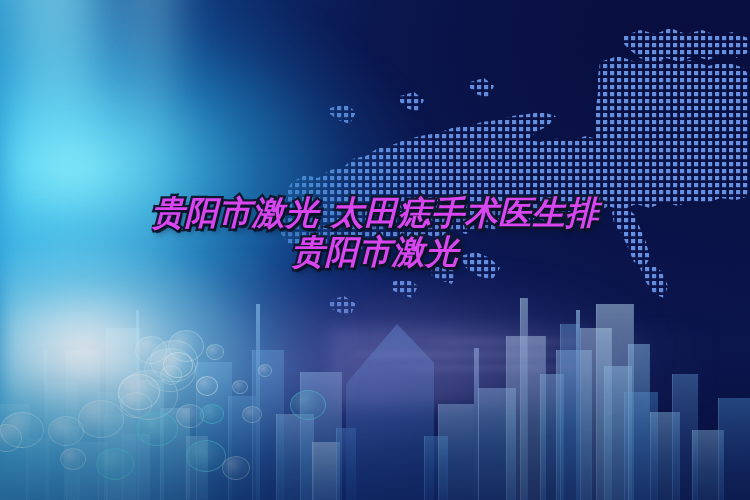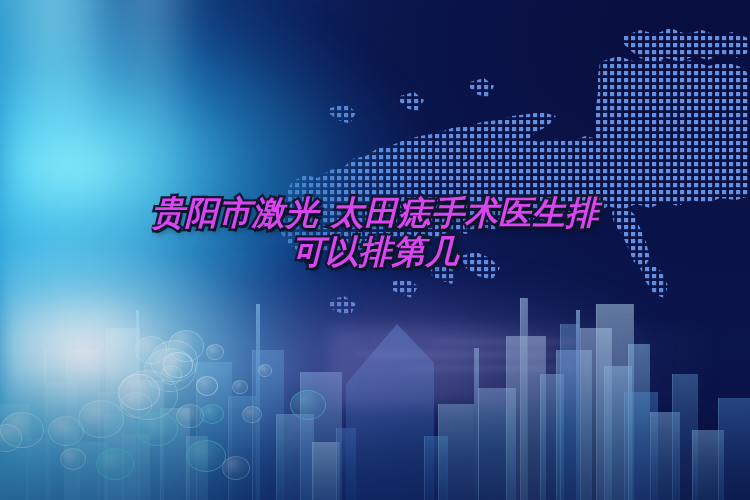--- a/index.html
+++ b/index.html
@@ -357,16 +357,16 @@
     <div class="bubble soft" style="left:232px; top:380px; width:14px; height:12px;"></div>
     <div class="bubble teal" style="left:290px; top:390px; width:34px; height:28px;"></div>
     <div class="bubble soft" style="left:258px; top:364px; width:12px; height:11px;"></div>
     <div class="bubble soft" style="left:242px; top:406px; width:18px; height:15px;"></div>
   </div>
 
   <div class="layer bottom-shade"></div>
 
   <div id="title-block">
     <span class="tline">贵阳市激光 太田痣手术医生排</span>
-    <span class="tline">可以排第几</span>
+    <span class="tline">贵阳市激光</span>
   </div>
 
 </div>
 
 </body></html>

